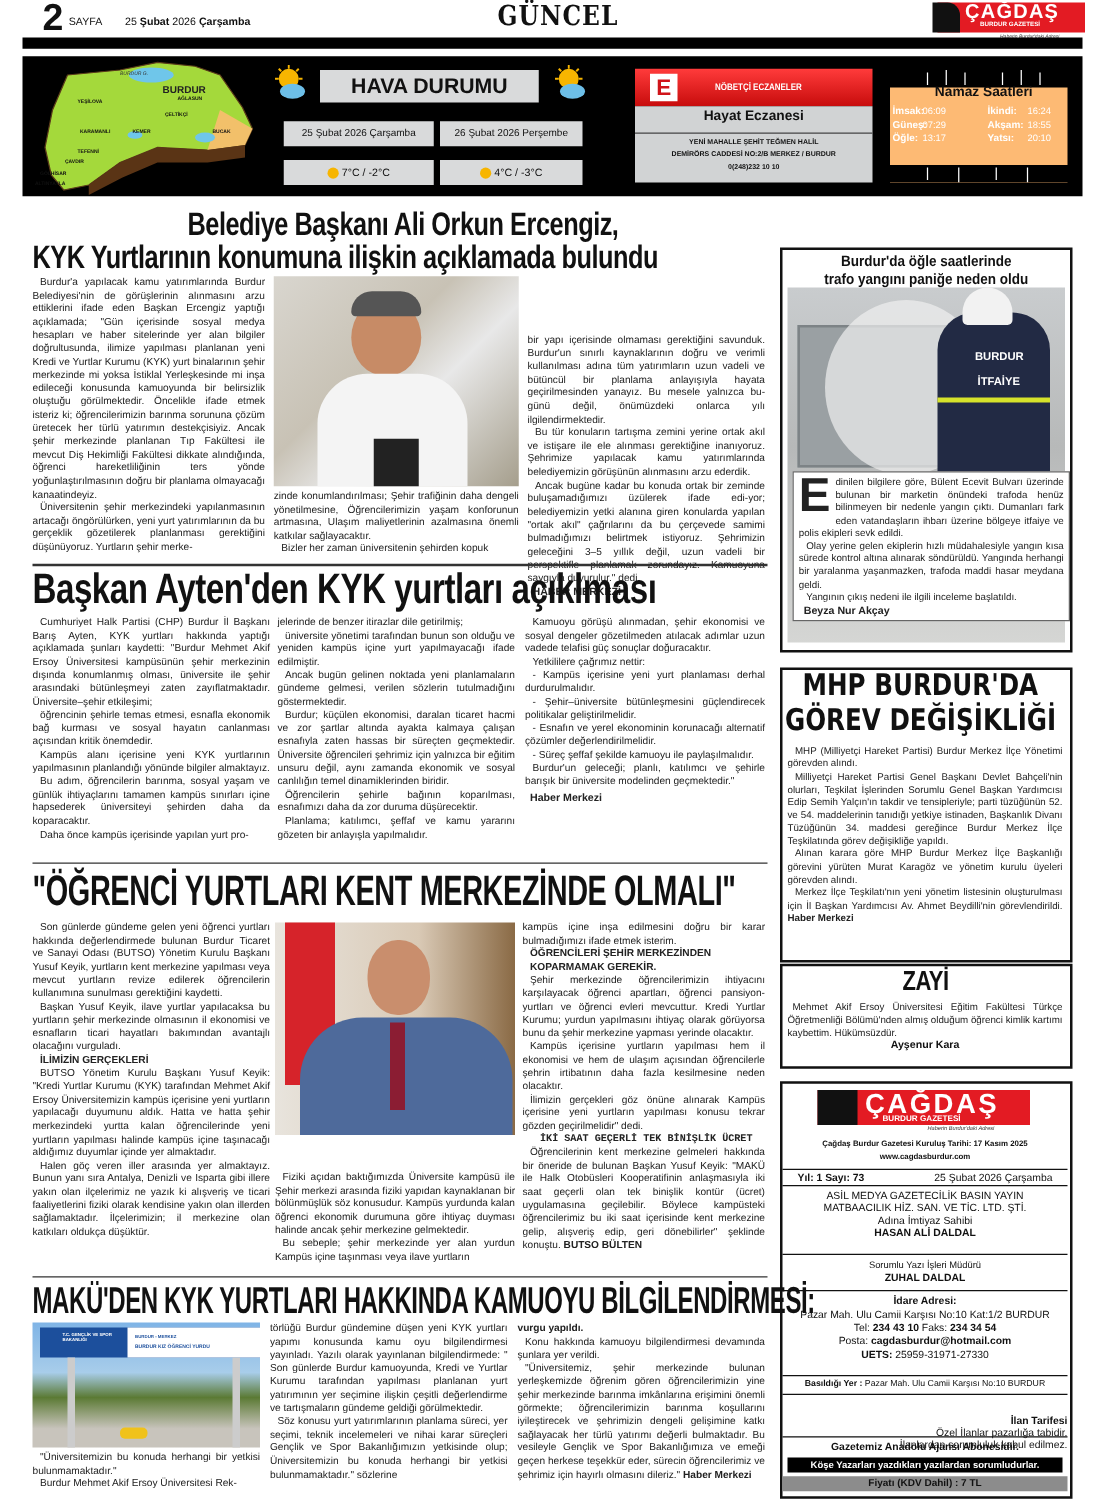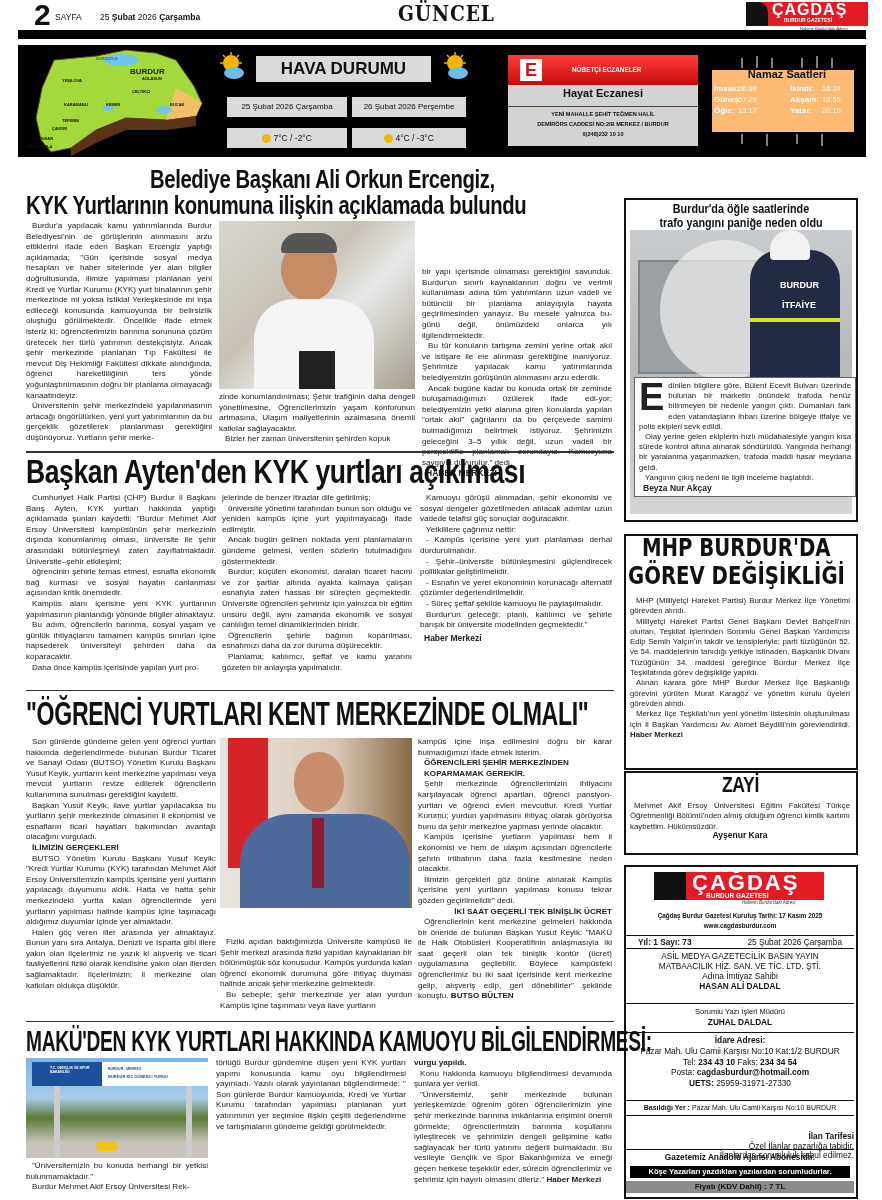--- a/index.html
+++ b/index.html
@@ -266,21 +266,21 @@
 <div class="abs txt" style="left:220px;top:937px;width:192px;" id="a3c2">
     <p>Fiziki açıdan baktığımızda Üniversite kampüsü ile Şehir merkezi arasında fiziki yapıdan kaynaklanan bir bölünmüşlük söz konusudur. Kampüs yurdunda kalan öğrenci ekonomik durumuna göre ihtiyaç duyması halinde ancak şehir merkezine gelmektedir.</p>
     <p>Bu sebeple; şehir merkezinde yer alan yurdun Kampüs içine taşınması veya ilave yurtların</p>
   </div>
 <div class="abs txt" style="left:418px;top:737px;width:194px;" id="a3c3">
     <p style="text-indent: 0px;">kampüs içine inşa edilmesini doğru bir karar bulmadığımızı ifade etmek isterim.</p>
     <div style="font-weight: bold; margin-left: 6px; text-align: left;">ÖĞRENCİLERİ ŞEHİR MERKEZİNDEN KOPARMAMAK GEREKİR.</div>
     <p>Şehir merkezinde öğrencilerimizin ihtiyacını karşılayacak öğrenci apartları, öğrenci pansiyon- yurtları ve öğrenci evleri mevcuttur. Kredi Yurtlar Kurumu; yurdun yapılmasını ihtiyaç olarak görüyorsa bunu da şehir merkezine yapması yerinde olacaktır.</p>
     <p>Kampüs içerisine yurtların yapılması hem il ekonomisi ve hem de ulaşım açısından öğrencilerle şehrin irtibatının daha fazla kesilmesine neden olacaktır.</p>
     <p>İlimizin gerçekleri göz önüne alınarak Kampüs içerisine yeni yurtların yapılması konusu tekrar gözden geçirilmelidir" dedi.</p>
-    <div style="font-weight: bold; margin-left: 4px; text-align: right;">İKİ SAAT GEÇERLİ TEK BİNİŞLİK ÜCRET</div>
+    <div style="font-weight: bold; margin-left: 4px; text-align: center; font-family: Liberation Mono, monospace;">İKİ SAAT GEÇERLİ TEK BİNİŞLİK ÜCRET</div>
     <p><span>Öğrencilerinin kent merkezine gelmeleri hakkında bir öneride de bulunan Başkan Yusuf Keyik: "MAKÜ ile Halk Otobüsleri Kooperatifinin anlaşmasıyla iki saat geçerli olan tek binişlik kontür (ücret) uygulamasına geçilebilir. Böylece kampüsteki öğrencilerimiz bu iki saat içerisinde kent merkezine gelip, alışveriş edip, geri dönebilirler" şeklinde konuştu.</span> <b>BUTSO BÜLTEN</b></p>
   </div>
 <div class="abs rule" style="left:26px;top:1021px;width:588px;height:1px;"></div>
 
 <div class="abs cond" style="left:26px;top:1024px;font-size:30px;transform:scaleX(0.64);">MAKÜ'DEN  KYK YURTLARI HAKKINDA KAMUOYU BİLGİLENDİRMESİ:</div>
 <div class="abs photo" style="left:26px;top:1058px;width:182px;height:100px;background:linear-gradient(180deg,#7fb4e6 0%,#a8cdea 40%,#5b7a34 60%,#c8c4bc 85%);">
   <div class="abs" style="left:6px;top:4px;width:176px;height:24px;background:#1c4f9c;">
     <div class="abs" style="left:18px;top:4px;width:42px;color:#fff;font-size:3.5px;font-weight:bold;">T.C. GENÇLİK VE SPOR BAKANLIĞI</div>
     <div class="abs" style="left:70px;top:0;width:106px;height:24px;background:#fff;"></div>
     <div class="abs" style="left:76px;top:5px;color:#1c4f9c;font-size:3.5px;font-weight:bold;">BURDUR - MERKEZ</div>
@@ -289,20 +289,21 @@
   <div class="abs" style="left:28px;top:28px;width:6px;height:72px;background:#ccc;"></div>
   <div class="abs" style="left:160px;top:28px;width:6px;height:72px;background:#ccc;"></div>
   <div class="abs" style="left:70px;top:84px;width:22px;height:9px;border-radius:4px;background:#f0c21b;"></div>
 </div>
 <div class="abs txt" style="left:26px;top:1161px;width:182px;">
   <p>"Üniversitemizin bu konuda herhangi bir yetkisi bulunmamaktadır."</p>
   <p>Burdur Mehmet Akif Ersoy Üniversitesi  Rek-</p>
 </div>
 <div class="abs txt" style="left:216px;top:1058px;width:190px;">
   <p style="text-indent:0;">törlüğü Burdur gündemine  düşen yeni KYK yurtları yapımı konusunda kamu oyu bilgilendirmesi yayınladı.  Yazılı olarak yayınlanan bilgilendirmede: " Son günlerde Burdur kamuoyunda, Kredi ve Yurtlar Kurumu tarafından yapılması planlanan yurt yatırımının yer seçimine ilişkin çeşitli değerlendirme ve tartışmaların gündeme geldiği görülmektedir.</p>
+  <p>Söz konusu yurt yatırımlarının planlama süreci, yer seçimi, teknik incelemeleri ve nihai karar süreçleri Gençlik ve Spor Bakanlığımızın yetkisinde olup; Üniversitemizin bu konuda herhangi bir yetkisi bulunmamaktadır." sözlerine</p>
 </div>
 <div class="abs txt" style="left:414px;top:1058px;width:198px;">
   <p style="text-indent:0;font-weight:bold;">vurgu yapıldı.</p>
   <p>Konu hakkında kamuoyu bilgilendirmesi devamında şunlara yer verildi.</p>
   <p><span>"Üniversitemiz, şehir merkezinde bulunan yerleşkemizde öğrenim gören öğrencilerimizin yine şehir merkezinde barınma imkânlarına erişimini önemli görmekte; öğrencilerimizin barınma koşullarını iyileştirecek ve şehrimizin dengeli gelişimine katkı sağlayacak her türlü yatırımı değerli bulmaktadır. Bu vesileyle Gençlik ve Spor Bakanlığımıza ve emeği geçen herkese teşekkür eder, sürecin öğrencilerimiz ve şehrimiz için hayırlı olmasını dileriz."</span> <b>Haber Merkezi</b></p>
 </div>
 
 <div class="abs boxed" style="left:624px;top:865px;width:230px;height:330px;"></div>
 <div class="abs" style="left:654px;top:872px;width:170px;height:28px;background:#e31b23;color:#fff;">
   <div class="abs" style="left:0;top:0;width:32px;height:28px;background:#111;"></div>

